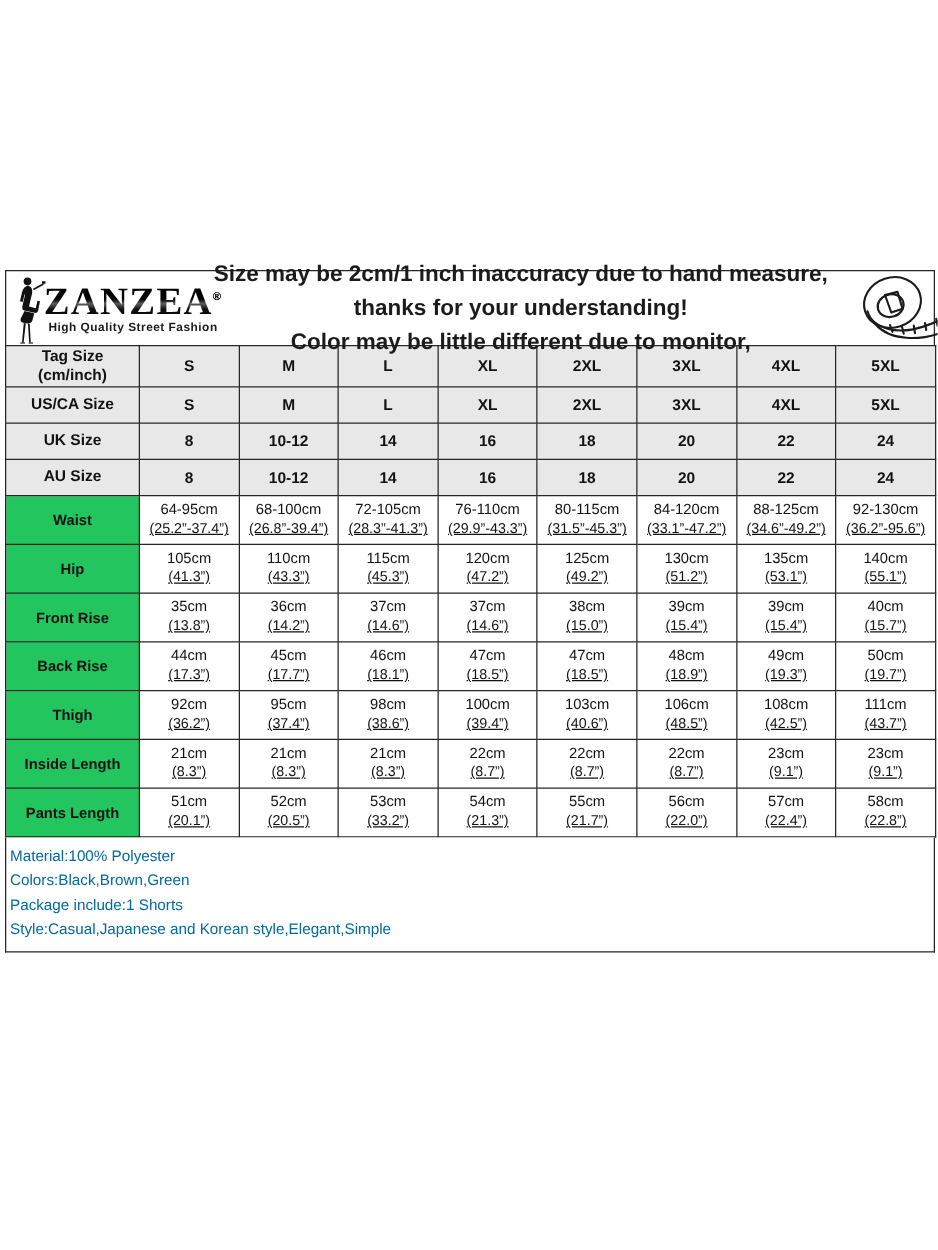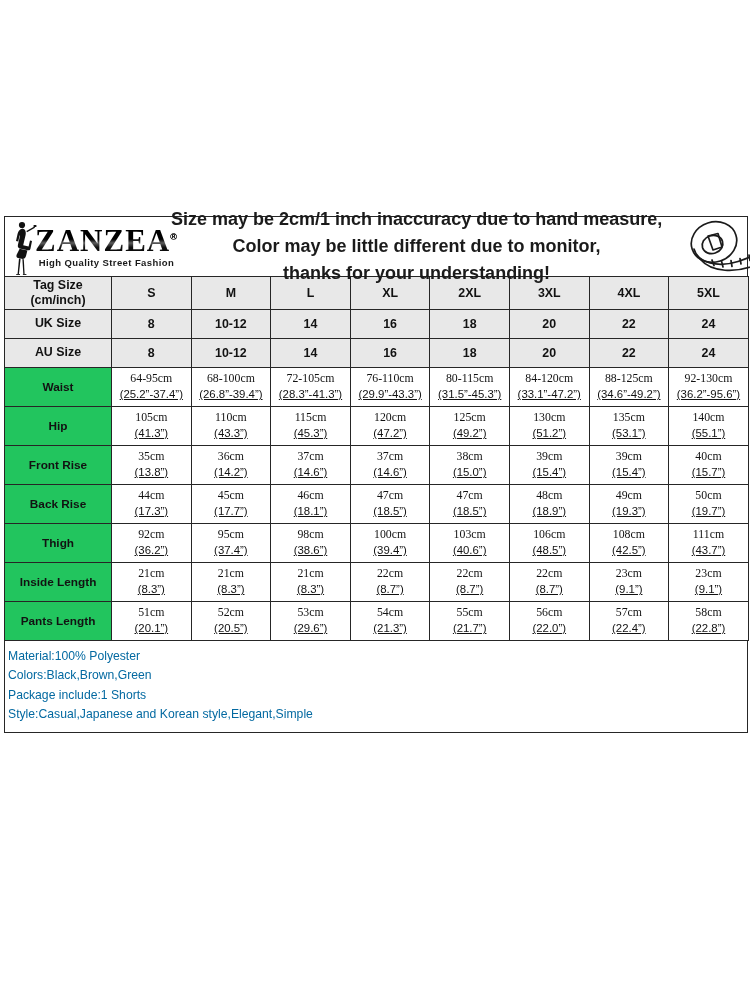--- a/index.html
+++ b/index.html
@@ -132,21 +132,20 @@
     height: 28px;
   }
   tr.head-row.tall td { height: 32px; line-height: 1.2; }
 
   tr.meas-row td { height: 38px; background: #ffffff; }
   tr.meas-row td.row-label { background: #22c55e; }
   .cm-val {
     display: block;
     line-height: 1.35;
     font-size: 11.8px;
-    font-family: Liberation Serif, serif;
   }
   .in-val {
     display: block;
     line-height: 1.35;
     font-size: 11.4px;
     text-decoration: underline;
   }
 
   
   .footer-box {
@@ -186,22 +185,22 @@
         </svg>
       </div>
       <div class="brand-lockup">
         <div class="brand-wordmark"><span>ZANZEA</span><span class="brand-reg">®</span></div>
         <div class="brand-tagline">High Quality Street Fashion</div>
       </div>
     </div>
 
     <div class="notice-cell">
       <div class="notice-line">Size may be 2cm/1 inch inaccuracy due to hand measure,</div>
+      <div class="notice-line">thanks for your understanding!</div>
       <div class="notice-line">Color may be little different due to monitor,</div>
-      <div class="notice-line">thanks for your understanding!</div>
     </div>
 
     <div class="tape-cell">
       <svg width="128" height="62" viewBox="0 0 128 62" xmlns="http://www.w3.org/2000/svg">
         <g fill="none" stroke="#1b1b1b" stroke-width="1.7" stroke-linejoin="round" stroke-linecap="round">
           <ellipse cx="36" cy="26" rx="23" ry="20" transform="rotate(-18 36 26)"></ellipse>
           <ellipse cx="34.5" cy="28.5" rx="10.5" ry="9" transform="rotate(-18 34.5 28.5)"></ellipse>
           <path d="M30 20 L40 17.5 L44 31 L35 34 Z"></path>
           <path d="M22 43 C34 57 58 57 78 49 C94 42.5 108 32 118 22"></path>
           <path d="M16 33 C20 47 40 52 60 45.5 C80 39 102 26 114 14"></path>
@@ -242,20 +241,31 @@
         <td>S</td>
         <td>M</td>
         <td>L</td>
         <td>XL</td>
         <td>2XL</td>
         <td>3XL</td>
         <td>4XL</td>
         <td>5XL</td>
       </tr>
 
+      <tr class="head-row">
+        <td class="row-label">US/CA Size</td>
+        <td>S</td>
+        <td>M</td>
+        <td>L</td>
+        <td>XL</td>
+        <td>2XL</td>
+        <td>3XL</td>
+        <td>4XL</td>
+        <td>5XL</td>
+      </tr>
 
       <tr class="head-row">
         <td class="row-label">UK Size</td>
         <td>8</td>
         <td>10-12</td>
         <td>14</td>
         <td>16</td>
         <td>18</td>
         <td>20</td>
         <td>22</td>
@@ -495,21 +505,21 @@
         <td>
             <span class="cm-val">51cm</span>
             <span class="in-val">(20.1”)</span>
           </td>
         <td>
             <span class="cm-val">52cm</span>
             <span class="in-val">(20.5”)</span>
           </td>
         <td>
             <span class="cm-val">53cm</span>
-            <span class="in-val">(29.6”)</span>
+            <span class="in-val">(33.2”)</span>
           </td>
         <td>
             <span class="cm-val">54cm</span>
             <span class="in-val">(21.3”)</span>
           </td>
         <td>
             <span class="cm-val">55cm</span>
             <span class="in-val">(21.7”)</span>
           </td>
         <td>

